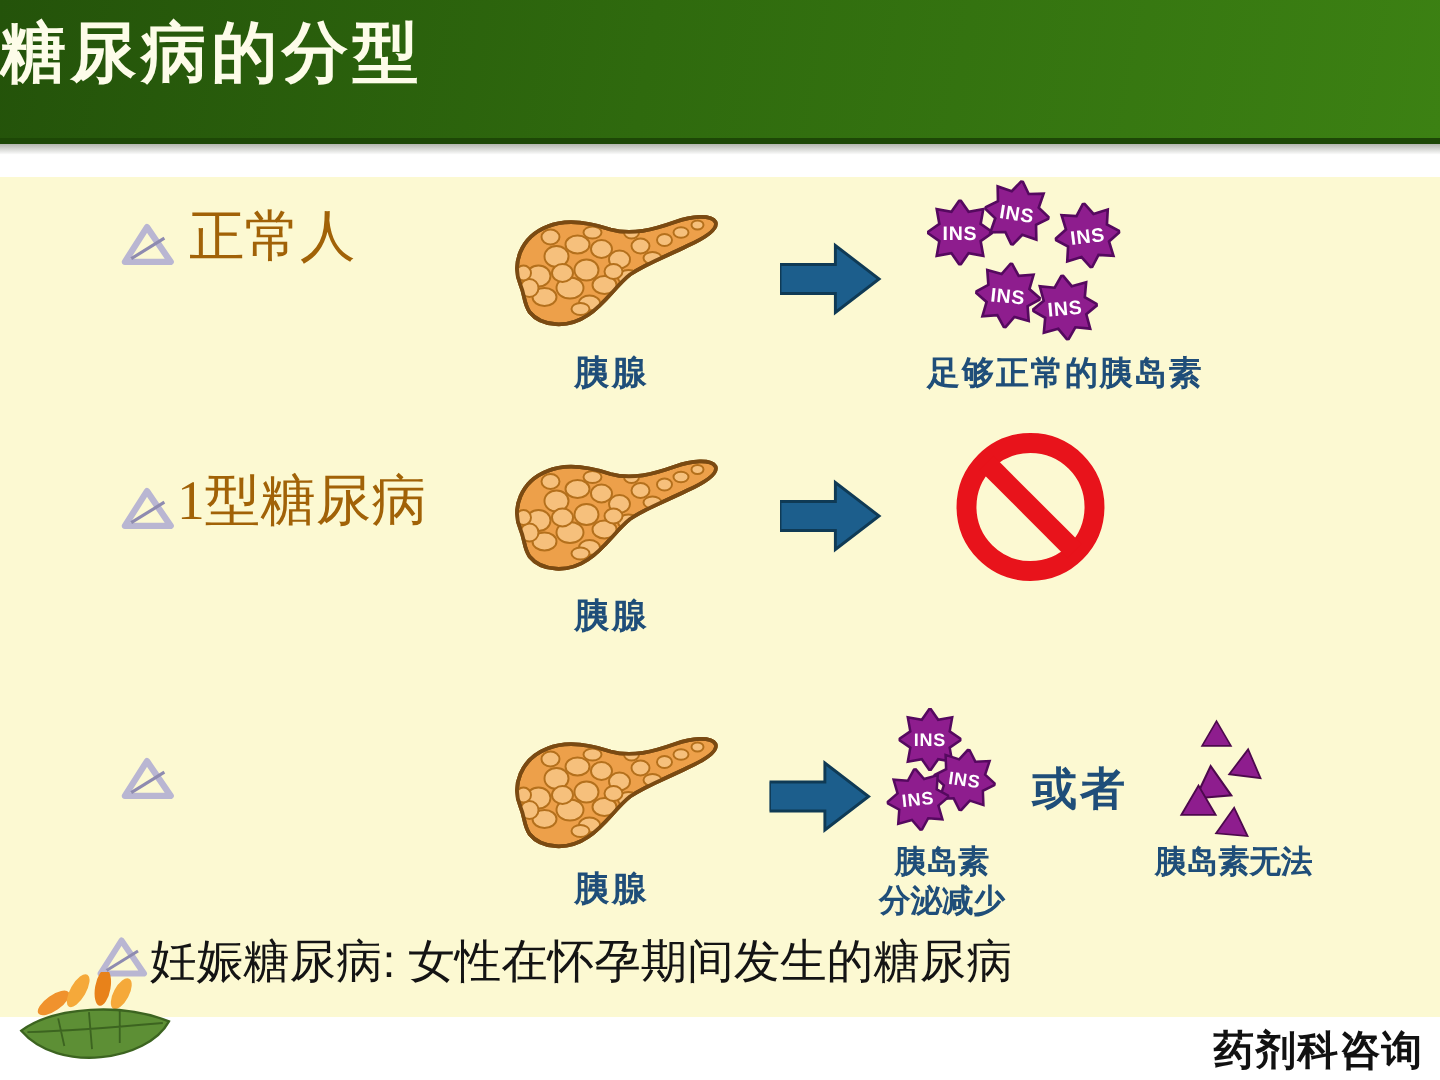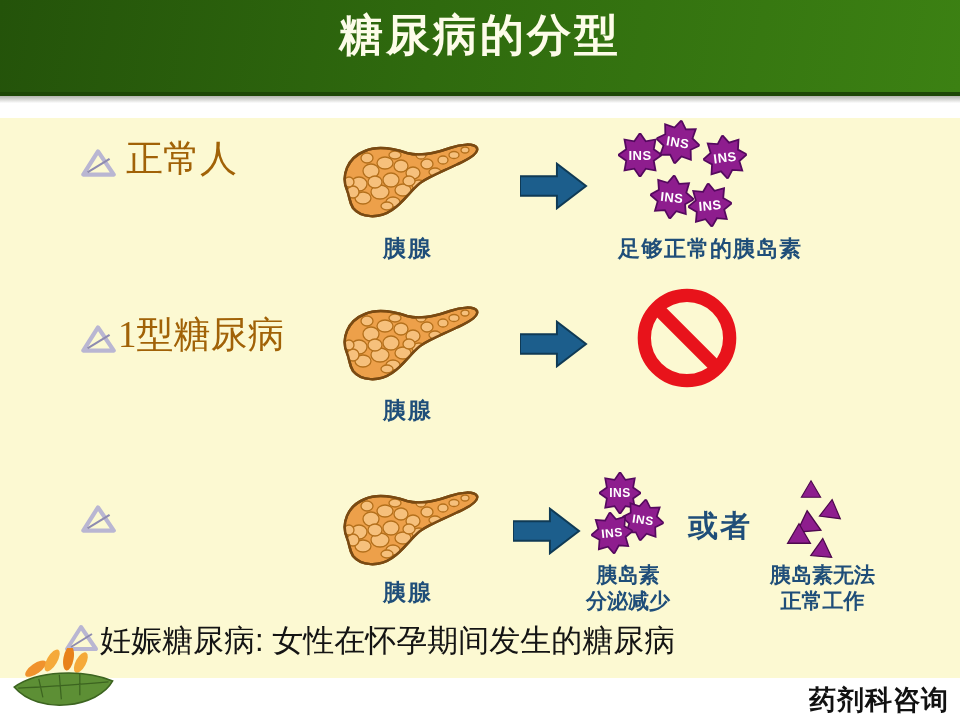--- a/index.html
+++ b/index.html
@@ -15,21 +15,21 @@
     position:absolute;left:0;top:0;width:960px;height:92px;
     background:linear-gradient(100deg,#24530a 0%,#2f6a0e 45%,#3c8113 100%);
     border-bottom:4px solid #1d4706;
   }
   .header-edge{
     position:absolute;left:0;top:96px;width:960px;height:7px;
     background:linear-gradient(#b2b4ae,#fdfdfd);
   }
   .slide-title{
     position:absolute;left:0;top:6px;width:960px;
-    text-align:center;font-size:44px;font-weight:bold;
+    text-align:left;font-size:44px;font-weight:bold;
     color:#fdfce9;letter-spacing:3px;margin:0;
   }
 
   
   .panel{
     position:absolute;left:0;top:118px;width:960px;height:560px;
     background:#fcf9d2;
   }
 
   
@@ -259,21 +259,20 @@
         <use href="#tri8"></use>
       </svg>
   </div>
   <div class="abs tri" style="left:810px;top:537px;width:24px;height:21px;transform:rotate(5deg)">
     <svg viewBox="0 0 32 28">
         <use href="#tri8"></use>
       </svg>
   </div>
   <div class="abs blue-label" style="left:760px;top:562px;width:125px;font-size:21px">
     <div>胰岛素无法</div>
-    <div>正常工作</div>
   </div>
 
   <div class="abs bullet" style="left:62px;top:622px;width:38px;height:32px">
     <svg viewBox="0 0 38 32">
         <use href="#bullet3d"></use>
       </svg>
   </div>
   <div class="abs note-label" style="left:100px;top:620px">妊娠糖尿病: 女性在怀孕期间发生的糖尿病</div>
 
   <div class="abs flower" style="left:8px;top:648px;width:118px;height:70px">

